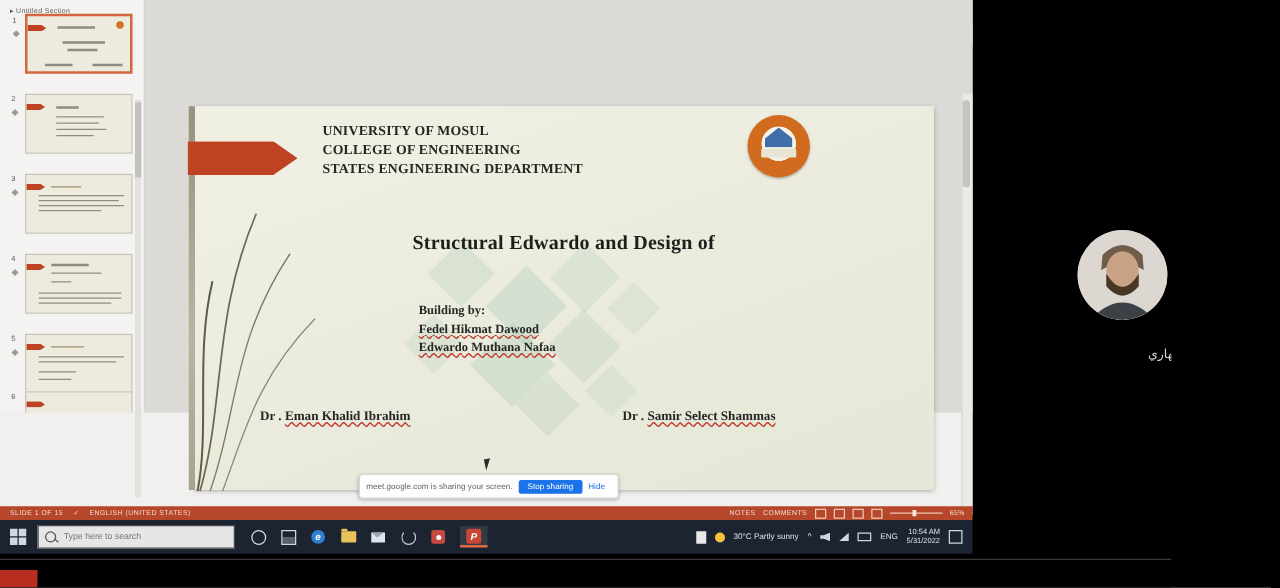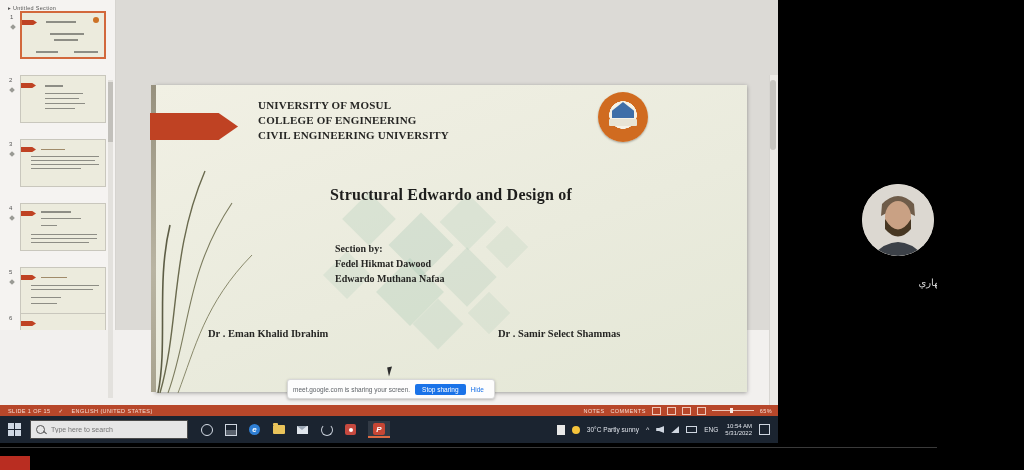--- a/index.html
+++ b/index.html
@@ -65,21 +65,21 @@
   .slide{left:155px;top:85px;width:592px;height:307px;background:linear-gradient(160deg,#f1f0e4 0%,#eaebdd 55%,#e4e7d6 100%);box-shadow:0 1px 4px rgba(0,0,0,.35);}
   .vbar{left:151px;top:85px;width:5px;height:307px;background:linear-gradient(#97917e,#b9b4a2 60%,#a8a38f);}
   .sarrow{left:150px;top:113px;width:88px;height:27px;background:#bf4223;clip-path:polygon(0 0,78% 0,100% 50%,78% 100%,0 100%);box-shadow:0 2px 2px rgba(0,0,0,.25);}
   .hdrblock{left:258px;top:98px;font-family:"Liberation Serif",serif;font-weight:bold;font-size:11px;color:#262624;line-height:15px;letter-spacing:.2px;}
   .logo{left:598px;top:92px;width:50px;height:50px;border-radius:50%;background:radial-gradient(circle at 50% 45%, #f6f2e6 0 38%, #d8username 0 0) ,#d06b20;background:radial-gradient(circle at 50% 46%, #f6f2e6 0 37%, #d06b20 38%);box-shadow:0 1px 2px rgba(0,0,0,.3);}
   .logo-in{position:absolute;left:14px;top:10px;width:22px;height:16px;background:#3f6fa8;clip-path:polygon(50% 0,100% 55%,100% 100%,0 100%,0 55%);}
   .logo-base{position:absolute;left:11px;top:27px;width:28px;height:7px;background:#e8e4d4;border-radius:1px;}
   .diamond{position:absolute;background:#a9c9b5;transform:rotate(45deg);}
   .stitle{left:155px;width:592px;text-align:center;font-family:"Liberation Serif",serif;font-weight:bold;color:#1e1e1c;font-size:16px;letter-spacing:.2px;}
   .prep{left:335px;font-family:"Liberation Serif",serif;font-weight:bold;font-size:10px;color:#262624;}
-  .redwavy{text-decoration-style:wavy;text-decoration-color:#c23b2e;text-decoration-thickness:1px;text-align:center;}
+  .redwavy{text-decoration:underline;text-decoration-style:wavy;text-decoration-color:#c23b2e;text-decoration-thickness:1px;text-align:center;}
   .supv{left:155px;width:592px;text-align:center;font-family:"Liberation Serif",serif;font-weight:bold;font-size:10.5px;color:#262624;}
   .supname{font-family:"Liberation Serif",serif;font-weight:bold;font-size:10.5px;color:#262624;white-space:nowrap;}
   .escroll{left:769px;top:75px;width:8px;height:330px;background:#eceae6;border-left:1px solid #d8d6d2;}
   .escroll-t{left:770px;top:80px;width:6px;height:70px;background:#c6c4bf;border-radius:3px;}
   .grass{left:150px;top:163px;}
 
   
   .toast{left:287px;top:379px;width:208px;height:20px;background:#fdfdfd;border:1px solid #d8d8d8;border-radius:3px;box-shadow:0 1px 3px rgba(0,0,0,.25);display:flex;align-items:center;padding:0 5px;box-sizing:border-box;gap:5px;}
   .toast-msg{font-size:6.5px;color:#5f6368;white-space:nowrap;}
   .toast-stop{background:#1a73e8;color:#fff;font-size:6.5px;padding:2px 7px;border-radius:2px;white-space:nowrap;}
@@ -377,26 +377,26 @@
 
   <div class="abs sarrow"></div>
   <div class="abs logo">
     <span class="logo-in"></span>
     <span class="logo-base"></span>
   </div>
 
   <div class="abs hdrblock">
     <div>UNIVERSITY OF MOSUL</div>
     <div>COLLEGE OF ENGINEERING</div>
-    <div>CIVIL ENGINEERING UNIVERSITY</div>
+    <div>STATES ENGINEERING DEPARTMENT</div>
   </div>
 
   <div class="abs stitle" style="top:186px;">Structural Edwardo and Design of</div>
 
-  <div class="abs prep" style="top:243px;">Section by:</div>
+  <div class="abs prep" style="top:243px;">Building by:</div>
   <div class="abs prep redwavy" style="top:258px;">Fedel Hikmat Dawood</div>
   <div class="abs prep redwavy" style="top:273px;">Edwardo Muthana Nafaa</div>
 
 
   <div class="abs supname" style="left:208px;top:328px;">
     <span>Dr . </span><span class="redwavy">Eman Khalid Ibrahim</span>
   </div>
   <div class="abs supname" style="left:498px;top:328px;">
     <span>Dr . </span><span class="redwavy">Samir Select Shammas</span>
   </div>

